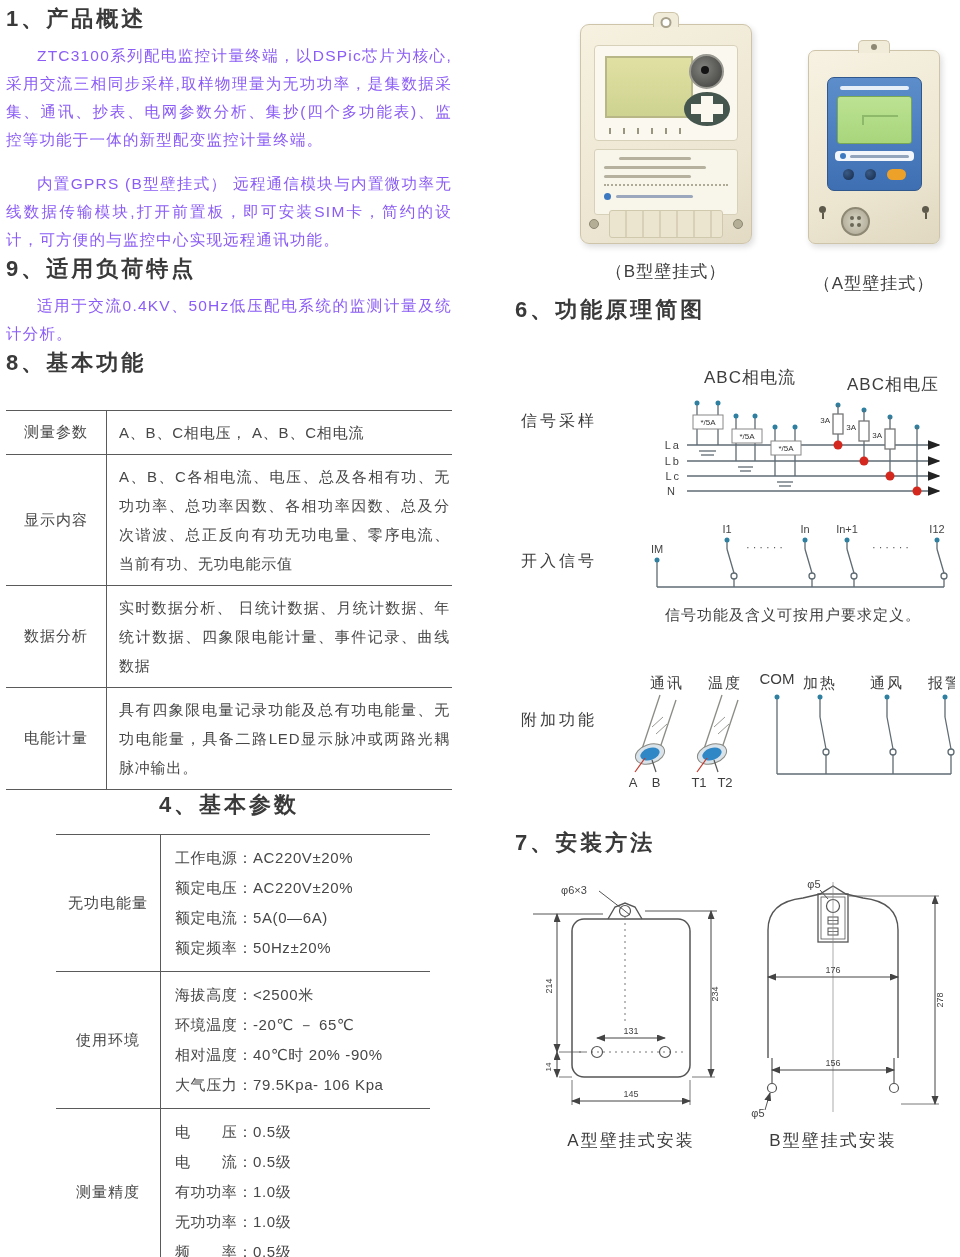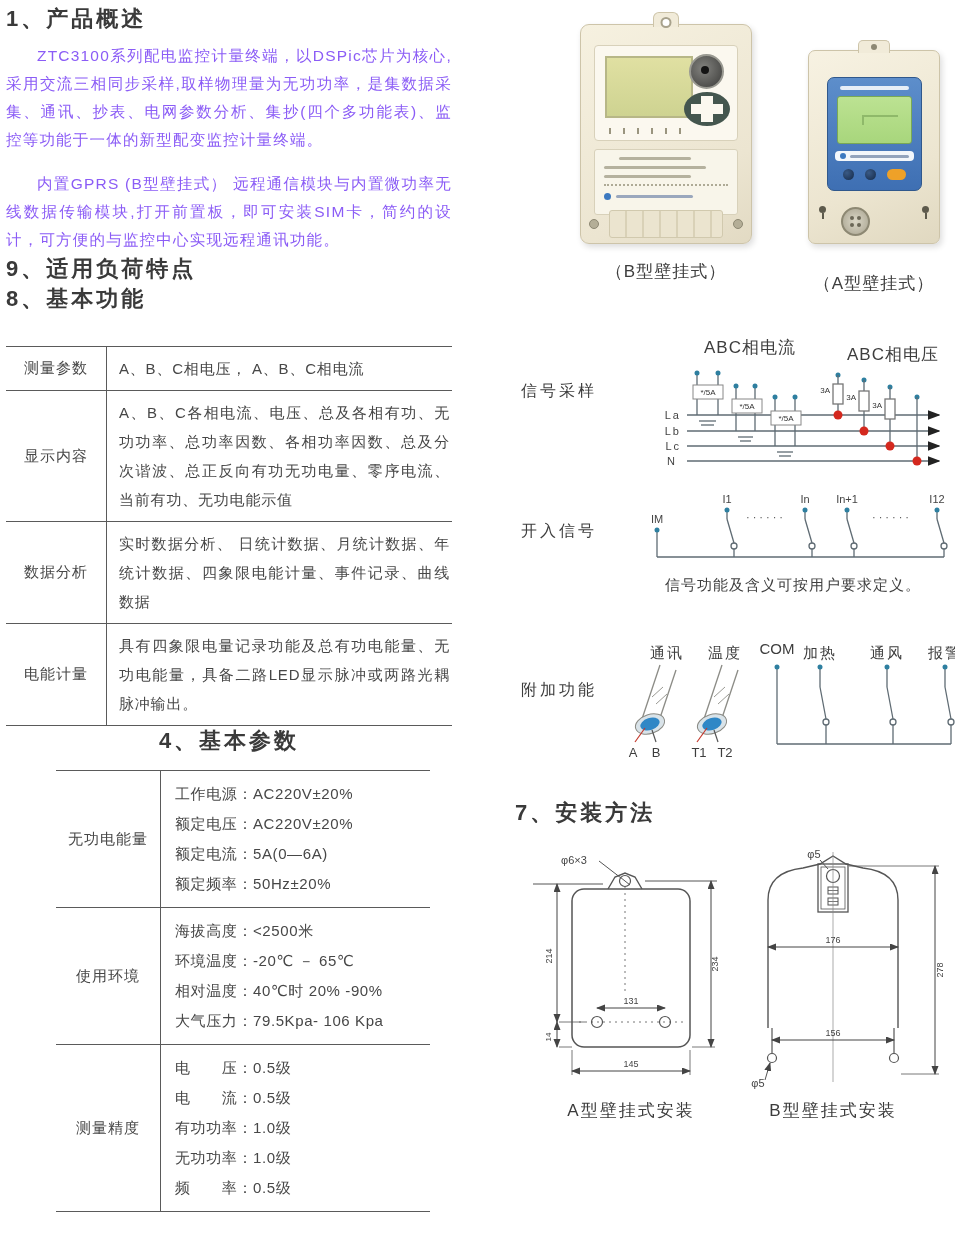--- a/index.html
+++ b/index.html
@@ -102,20 +102,21 @@
 
 <div class="page">
 
   <div class="col-left">
 
     <h2 class="sheading">1、产品概述</h2>
     <p class="body">ZTC3100系列配电监控计量终端，以DSPic芯片为核心,采用交流三相同步采样,取样物理量为无功功率，是集数据采集、通讯、抄表、电网参数分析、集抄(四个多功能表)、监控等功能于一体的新型配变监控计量终端。</p>
     <p class="body" style="margin-top:16px;">内置GPRS (B型壁挂式） 远程通信模块与内置微功率无线数据传输模块,打开前置板，即可安装SIM卡，简约的设计，可方便的与监控中心实现远程通讯功能。</p>
 
     <h2 class="sheading mt26">9、适用负荷特点</h2>
+    <p class="body">适用于交流0.4KV、50Hz低压配电系统的监测计量及统计分析。</p>
 
     <h2 class="sheading mt30">8、基本功能</h2>
     <table class="spec">
       <tbody>
           <tr>
         <th>测量参数</th>
         <td>A、B、C相电压， A、B、C相电流</td>
       </tr>
       <tr>
         <th>显示内容</th>
@@ -221,20 +222,21 @@
             </div>
             <div class="screw-b l"></div>
             <div class="screw-b r"></div>
             <div class="connector"></div>
           </div>
         </div>
         <div class="prod-caption">（A型壁挂式）</div>
       </div>
     </div>
 
+    <h2 class="sheading mt72">6、功能原理简图</h2>
 
     <div class="svgwrap">
     <svg width="440" height="445" viewBox="0 0 440 445">
       <defs>
         <marker id="flow" markerWidth="9" markerHeight="8" refX="8" refY="3.5" orient="auto">
           <path d="M0,0 L9,3.5 L0,7 Z" fill="#222"></path>
         </marker>
         <marker id="dimarr" markerWidth="9" markerHeight="8" refX="8" refY="3.5" orient="auto-start-reverse">
           <path d="M0,0 L9,3.5 L0,7 Z" fill="#444"></path>
         </marker>

